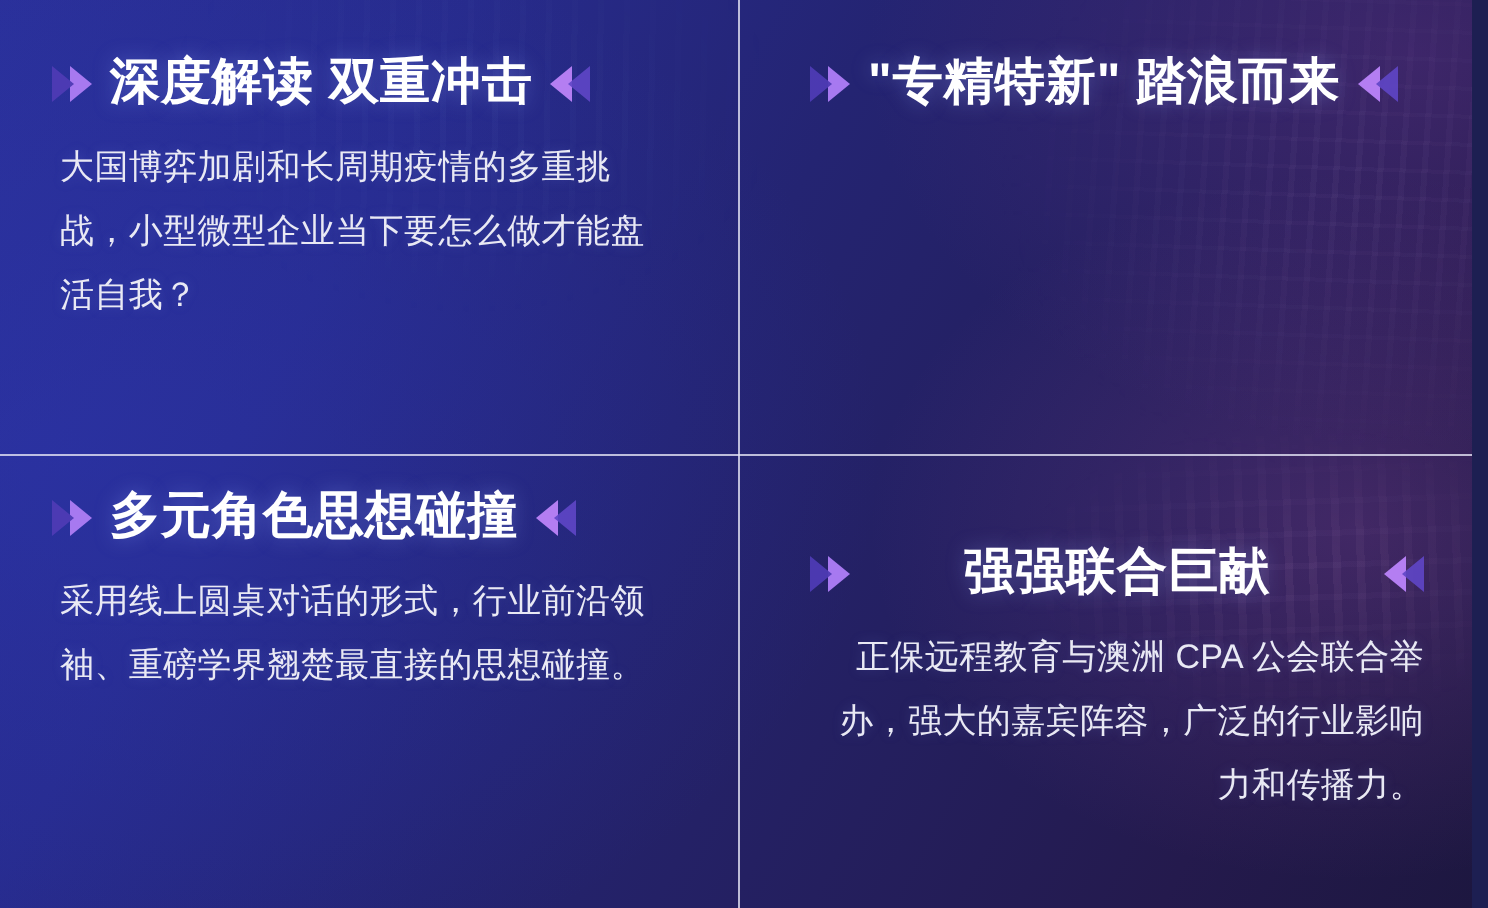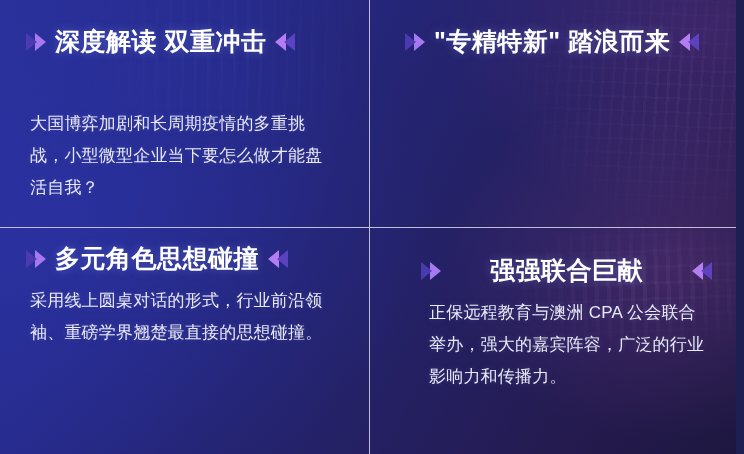--- a/index.html
+++ b/index.html
@@ -81,21 +81,21 @@
     position: relative;
     box-sizing: border-box;
     padding: 0 24px;
     display: flex;
     flex-direction: column;
     justify-content: flex-start;
   }
   .cell-tl { padding-top: 28px; padding-left: 26px; padding-right: 34px; }
   .cell-tr { padding-top: 28px; padding-left: 36px; padding-right: 24px; }
   .cell-bl { padding-top: 18px; padding-left: 26px; padding-right: 34px; }
-  .cell-br { padding-top: 30px; padding-left: 36px; padding-right: 24px; margin-left: 16px; }
+  .cell-br { padding-top: 46px; padding-left: 36px; padding-right: 24px; }
 
   
   .heading {
     display: flex;
     align-items: center;
     white-space: nowrap;
     margin-bottom: 12px;
   }
   .heading.spread { justify-content: space-between; }
 
@@ -133,24 +133,24 @@
 
   
   .body-text {
     font-size: 17px;
     line-height: 32px;
     color: #e9e9f4;
     font-weight: 400;
     letter-spacing: 0.2px;
     text-shadow: 0 0 6px rgba(120,140,230,0.25);
   }
-  .cell-tl .body-text { padding-left: 4px; margin-top: 40px; }
+  .cell-tl .body-text { padding-left: 4px; }
   .cell-tr .body-text { padding-left: 8px; }
   .cell-bl .body-text { padding-left: 4px; }
-  .cell-br .body-text { padding-left: 8px; }
+  .cell-br .body-text { padding-left: 8px; text-align: right; }
 </style>
 </head>
 <body>
 
 <div id="poster">
 
   <div class="texture tex-c"></div>
   <div class="texture tex-a"></div>
   <div class="texture tex-b"></div>
 

